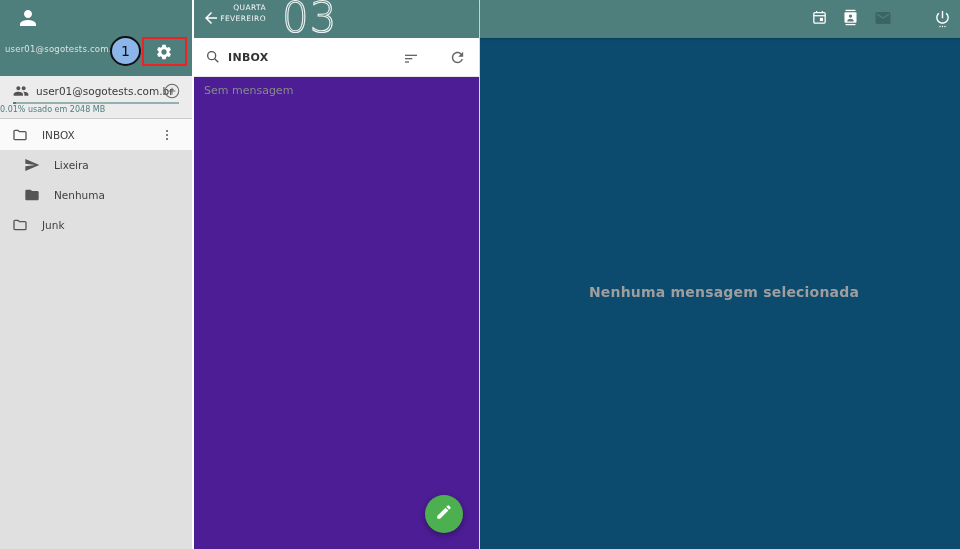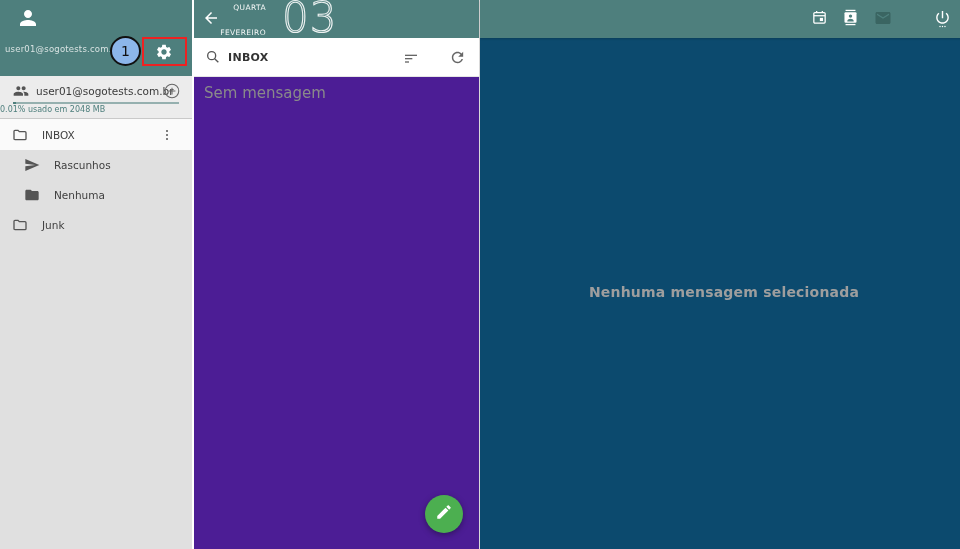--- a/index.html
+++ b/index.html
@@ -37,32 +37,32 @@
   .frow .flabel { margin-left:14px; font-size:10.5px; color:#3f3f3f; }
   .kebab { position:absolute; right:18px; top:8px; width:14px; height:16px; cursor:pointer; }
 
   
   .list-col { position:absolute; left:192px; top:0; width:288px; height:549px; background:#4c1d95;
     border-left:2px solid #fff; border-right:1px solid #d9d9d9; }
   .list-teal { position:absolute; left:0; top:0; width:100%; height:38px; background:var(--teal,#4e7f7d); }
   .back-btn { position:absolute; left:8px; top:9px; width:18px; height:18px; cursor:pointer; }
   .date-block { position:absolute; left:0; top:3px; width:72px; text-align:right; color:rgba(255,255,255,.95); }
   .date-block .d1 { font-size:7.5px; letter-spacing:.4px; }
-  .date-block .d2 { font-size:7.5px; letter-spacing:.4px; margin-top:16px; }
+  .date-block .d2 { font-size:7.5px; letter-spacing:.4px; margin-top:2px; }
   .date-block .d3 { font-size:10px; opacity:.75; margin-top:20px; }
   .big-day { position:absolute; left:88px; top:-4px; font-size:42px; font-weight:300; line-height:44px;
     color:transparent; -webkit-text-stroke:1.1px rgba(255,255,255,.9); letter-spacing:1px; }
 
   .search-row { position:absolute; left:0; top:38px; width:100%; height:39px; background:#fff; border-bottom:1px solid #e6e6e6; }
   .search-ic { position:absolute; left:11px; top:11px; width:16px; height:16px; }
   .search-label { position:absolute; left:34px; top:13px; font-size:11px; font-weight:bold; color:#333; letter-spacing:.3px; }
   .sort-btn { position:absolute; right:60px; top:12px; width:16px; height:16px; cursor:pointer; }
   .refresh-btn { position:absolute; right:13px; top:11px; width:17px; height:17px; cursor:pointer; }
 
-  .list-empty { position:absolute; left:10px; top:84px; font-size:15px; color:#8a8a8a; }
+  .list-empty { position:absolute; left:10px; top:84px; font-size:11px; color:#8a8a8a; }
 
   .fab { position:absolute; left:231px; top:495px; width:38px; height:38px; border-radius:50%;
     background:var(--green,#4caf50); box-shadow:0 2px 6px rgba(0,0,0,.35);
     display:flex; align-items:center; justify-content:center; cursor:pointer; }
 
   
   .viewer { position:absolute; left:480px; top:0; width:488px; height:549px; background:#0c4a6e; }
   .viewer-teal { position:absolute; left:0; top:0; width:100%; height:38px; background:var(--teal,#4e7f7d);
     box-shadow:0 1px 2px rgba(0,0,0,.18); }
   .top-ic { position:absolute; top:9px; width:19px; height:21px; cursor:pointer; }
@@ -140,21 +140,21 @@
         </span>
       </div>
 
 
       <div class="frow lvl1">
         <span class="fic">
           <svg viewBox="0 0 24 24" width="16" height="16">
               <path fill="#555" d="M2.01 21L23 12 2.01 3 2 10l15 2-15 2z"></path>
             </svg>
         </span>
-        <span class="flabel">Rascunhos</span>
+        <span class="flabel">Lixeira</span>
       </div>
 
       <div class="frow lvl1">
         <span class="fic">
           <svg viewBox="0 0 24 24" width="16" height="16">
               <path fill="#555" d="M10 4H4c-1.1 0-2 .9-2 2v12c0 1.1.9 2 2 2h16c1.1 0 2-.9 2-2V8c0-1.1-.9-2-2-2h-8l-2-2z"></path>
             </svg>
         </span>
         <span class="flabel">Nenhuma</span>
       </div>

